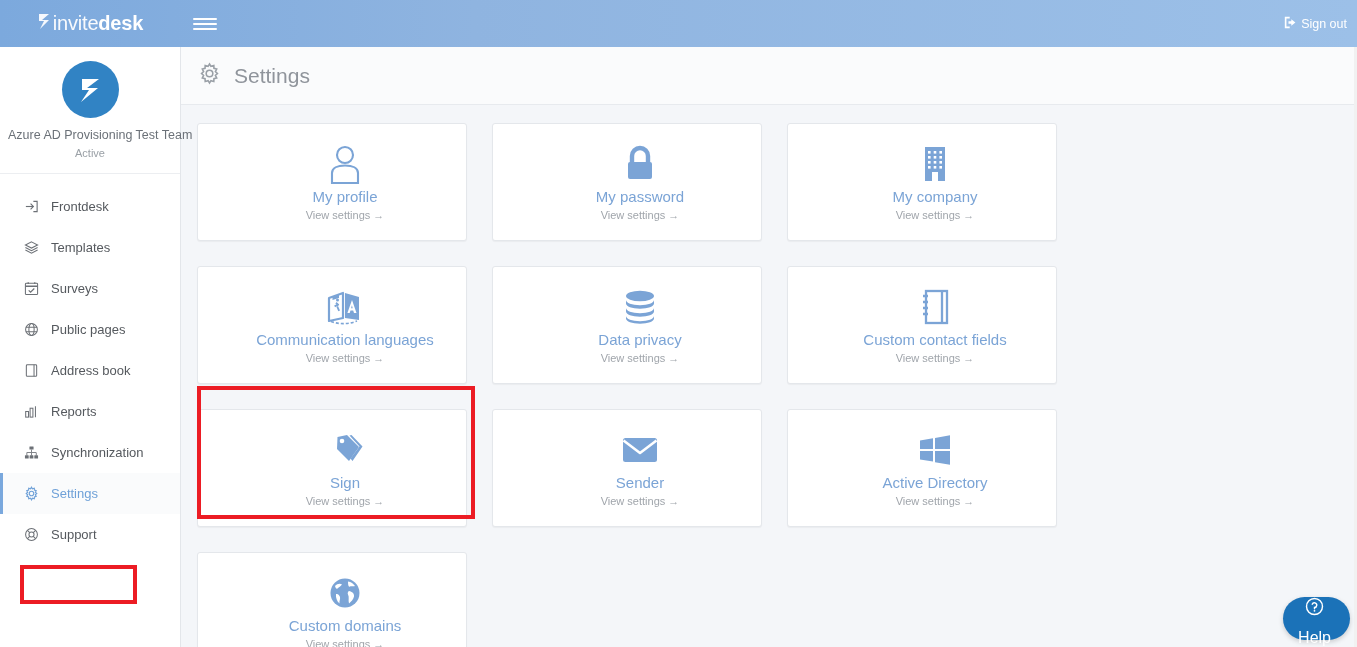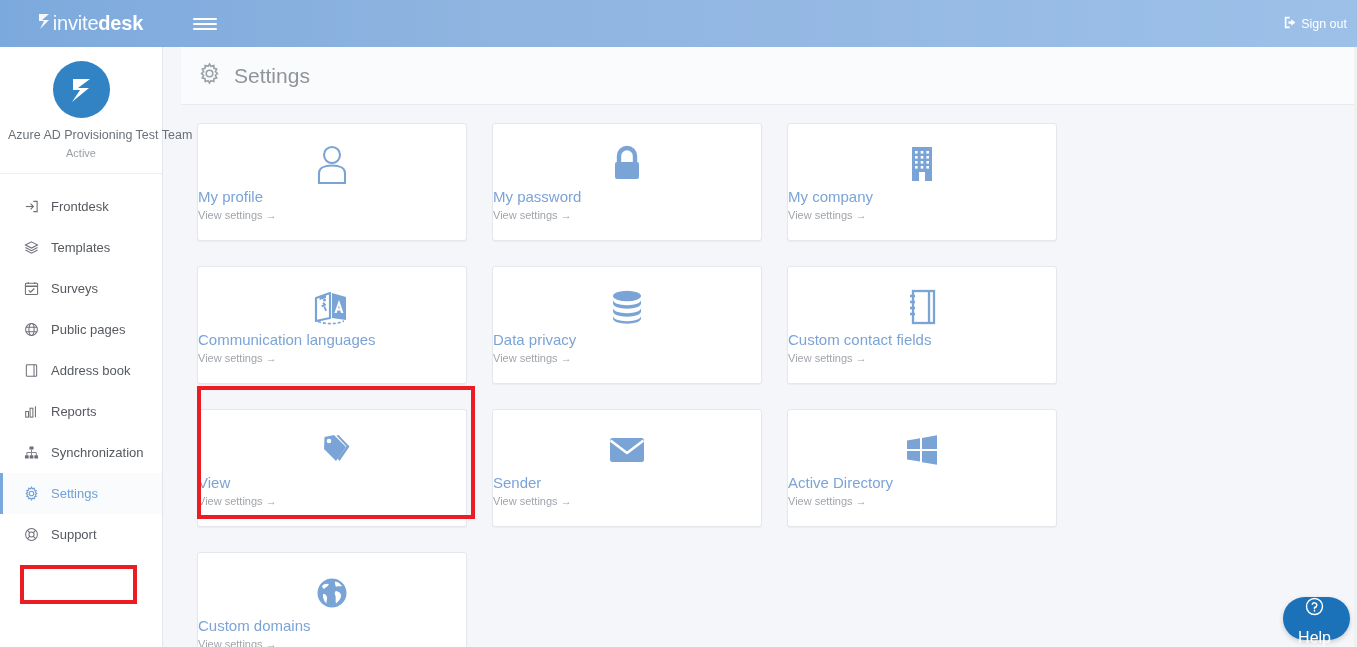--- a/index.html
+++ b/index.html
@@ -39,21 +39,21 @@
   .signout {
     margin-left: auto; margin-right: 10px;
     color: #ffffff; font-size: 12.5px;
     display: flex; align-items: center; gap: 4px;
     cursor: pointer;
   }
 
   
   .sidebar {
     position: absolute; top: 47px; left: 0;
-    width: 163px; height: 600px;
+    width: 181px; height: 600px;
     background: #ffffff;
     border-right: 1px solid #e3e6ea;
     z-index: 20;
   }
   .profile {
     padding: 14px 6px 14px;
     border-bottom: 1px solid #eceef1;
     text-align: center;
   }
   .avatar {
@@ -102,23 +102,24 @@
     padding: 18px 16px 0 16px;
     display: flex; flex-wrap: wrap;
     gap: 25px 25px;
   }
   .card {
     width: 270px; height: 118px;
     background: #ffffff;
     border: 1px solid #e4e7eb;
     border-radius: 3px;
     box-shadow: 0 1px 1px rgba(0,0,0,.045);
-    display: flex; flex-direction: column; justify-content: center;
+    display: flex; flex-direction: column; align-items: center; justify-content: center;
     cursor: pointer;
     position: relative;
+    padding-left: 26px;
   }
   .card .card-icon {
     height: 42px; display: flex; align-items: center; justify-content: center;
     margin-bottom: 4px;
   }
   .card-title { font-size: 15px; color: #7ba4d6; line-height: 1.1; }
   .card-sub { font-size: 11px; color: #a0a5ab; margin-top: 4px; }
 
   
   .annot {
@@ -408,21 +409,21 @@
     </div>
 
     <div class="card">
       <div class="card-icon">
         <svg width="40" height="40" viewBox="0 0 40 40">
           <path d="M22 5 L34 17 L24 31 L12 19 L12.5 7 Z" fill="#7ba4d6"></path>
           <path d="M26.5 5 L37.5 16.5 L27.5 31 L25.5 28.5 L34.5 16.5 L24.5 5.5 Z" fill="#7ba4d6"></path>
           <circle cx="17" cy="11" r="2.3" fill="#ffffff"></circle>
         </svg>
       </div>
-      <div class="card-title">View</div>
+      <div class="card-title">Sign</div>
       <div class="card-sub">View settings →</div>
     </div>
 
     <div class="card">
       <div class="card-icon">
         <svg width="40" height="34" viewBox="0 0 40 34">
           <rect x="3" y="5" width="34" height="24" rx="2.5" fill="#7ba4d6"></rect>
           <path d="M3.5 7.5 L20 20 L36.5 7.5" fill="none" stroke="#ffffff" stroke-width="2.6" stroke-linejoin="round"></path>
         </svg>
       </div>

